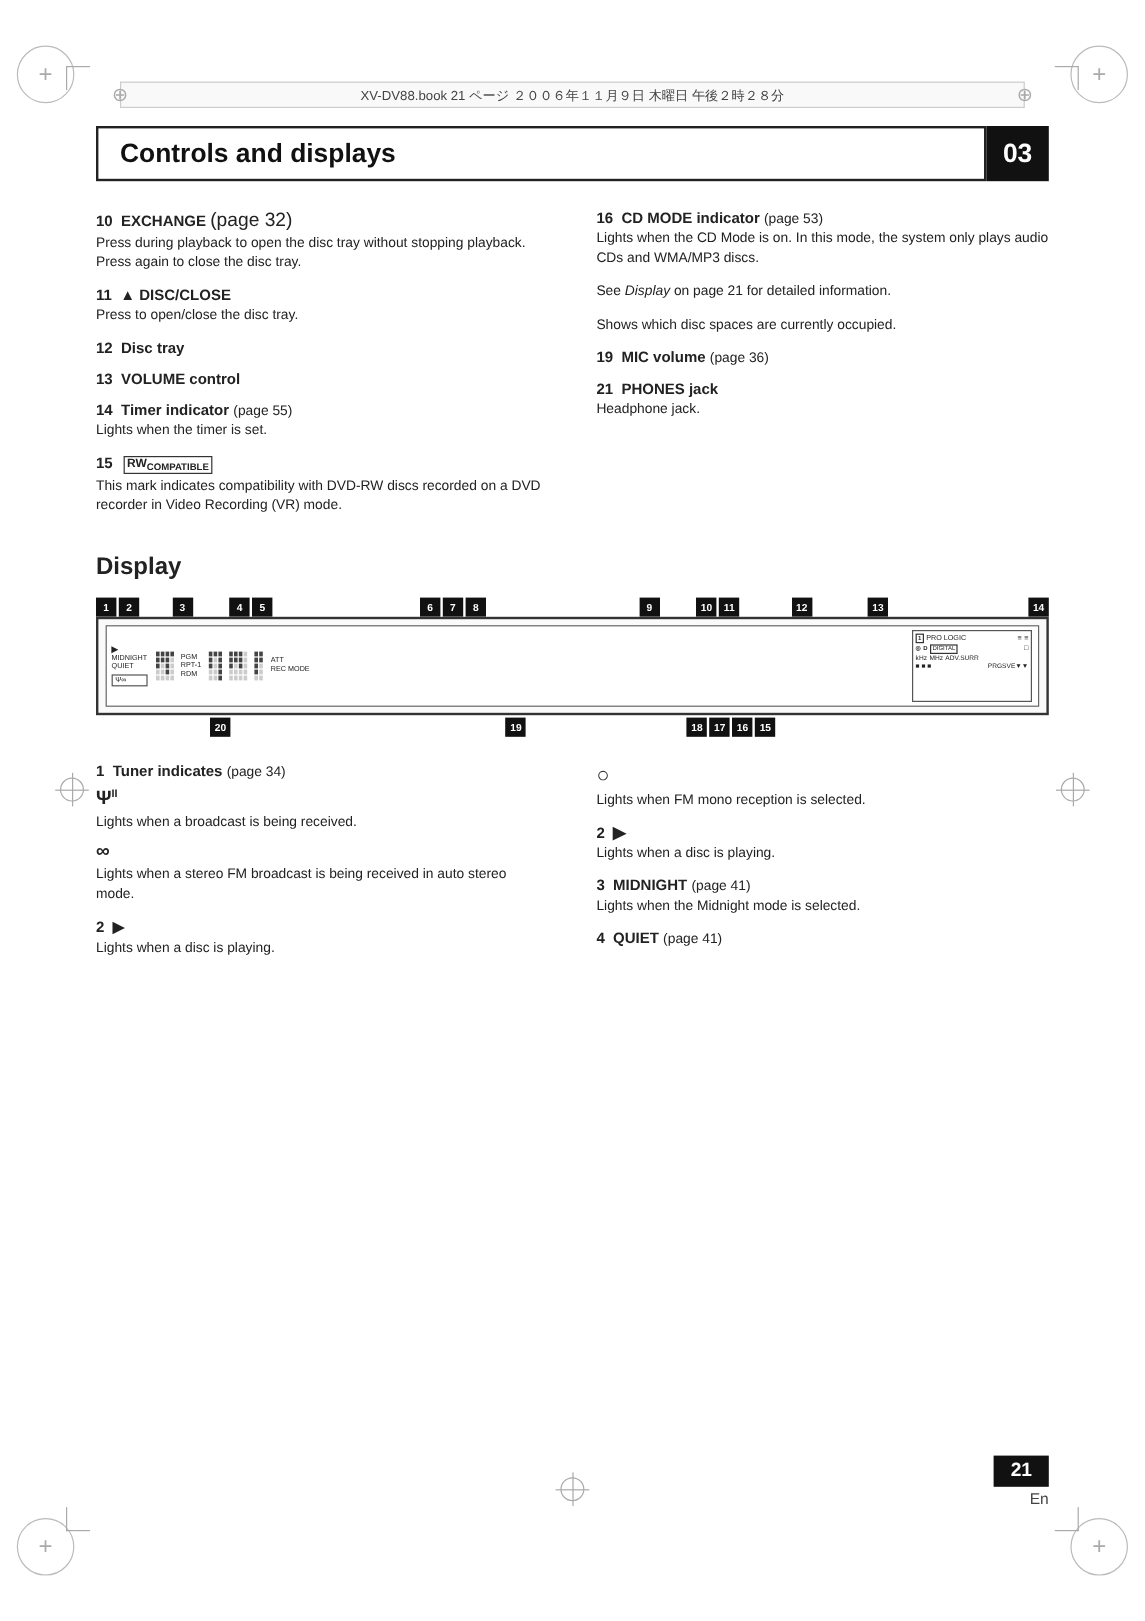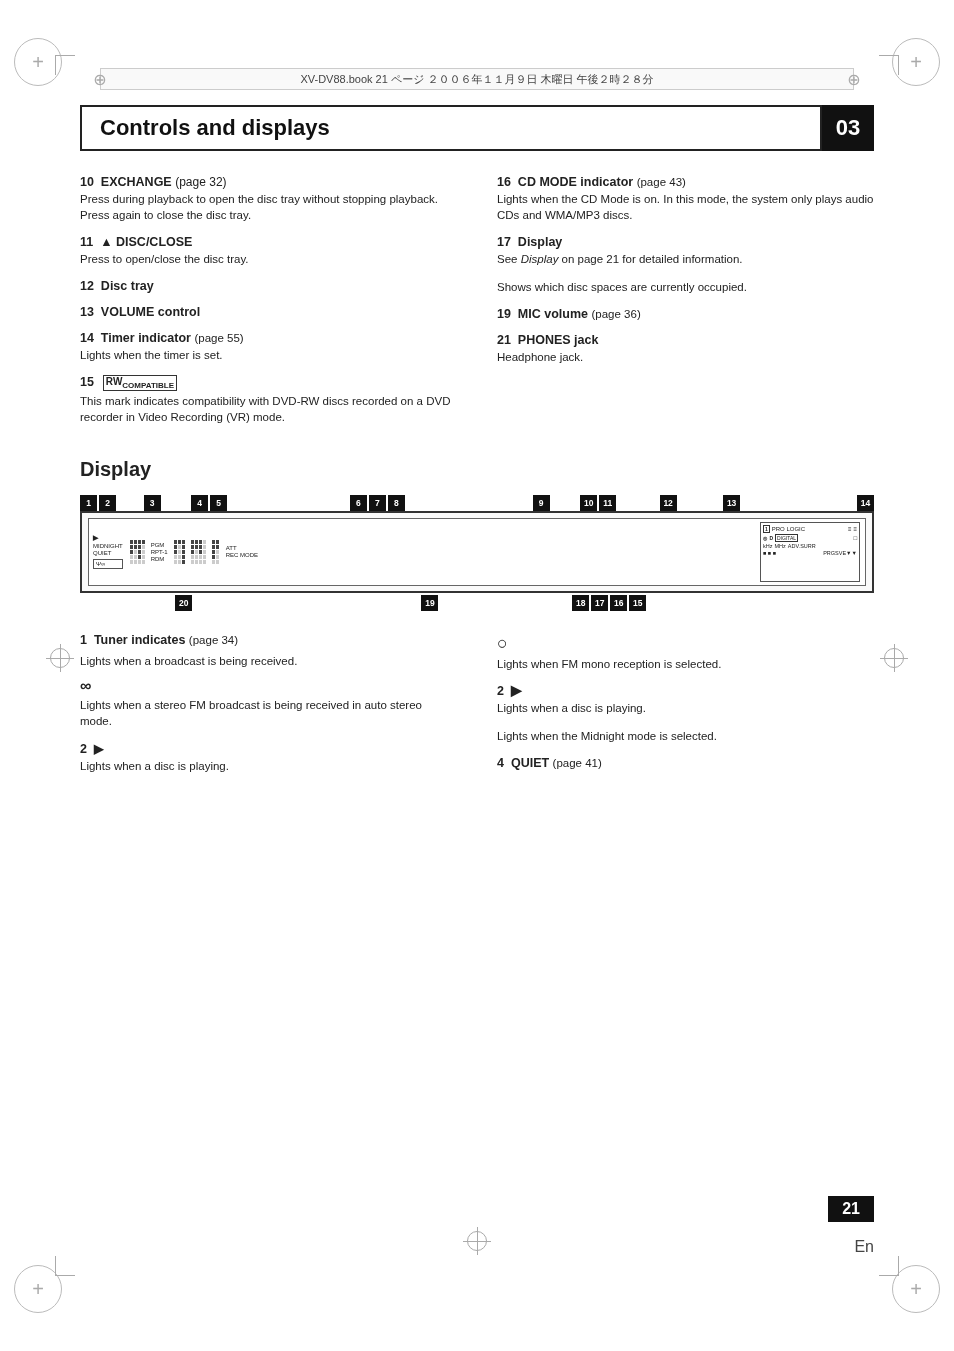--- a/index.html
+++ b/index.html
@@ -179,23 +179,23 @@
 
     .page-number-badge {
       background: #111;
       color: #fff;
       font-size: 16px;
       font-weight: bold;
       padding: 4px 14px;
     }
 
     .page-en {
-      font-size: 16px;
+      font-size: 13px;
       color: #444;
-      margin-top: 16px;
+      margin-top: 2px;
       text-align: left;
     }
 
     .page-num-group {
       display: flex;
       flex-direction: column;
       align-items: flex-end;
     }
 
     
@@ -348,21 +348,21 @@
 <div class="content-area">
 
   <div class="two-col">
 
     <div class="col-left">
 
       <div class="item-block">
         <div class="item-title">
           <span>10</span>&nbsp;
           <span>EXCHANGE</span>
-          <span style="font-weight:normal;font-size:12px;">(page 32)</span>
+          <span style="font-weight:normal;font-size:16px;">(page 32)</span>
         </div>
         <div class="item-body">Press during playback to open the disc tray without stopping playback. Press again to close the disc tray.</div>
       </div>
 
       <div class="item-block">
         <div class="item-title">
           <span>11</span>&nbsp;
           <span>▲ DISC/CLOSE</span>
         </div>
         <div class="item-body">Press to open/close the disc tray.</div>
@@ -400,30 +400,26 @@
       </div>
 
     </div>
 
     <div class="col-right">
 
       <div class="item-block">
         <div class="item-title">
           <span>16</span>&nbsp;
           <span>CD MODE indicator</span>
-          <span style="font-weight:normal;font-size:11.5px;">(page 43)</span>
+          <span style="font-weight:normal;font-size:11.5px;">(page 53)</span>
         </div>
         <div class="item-body">Lights when the CD Mode is on. In this mode, the system only plays audio CDs and WMA/MP3 discs.</div>
       </div>
 
       <div class="item-block">
-        <div class="item-title">
-          <span>17</span>&nbsp;
-          <span>Display</span>
-        </div>
         <div class="item-body">See <em>Display</em> on page 21 for detailed information.</div>
       </div>
 
       <div class="item-block">
         <div class="item-body">Shows which disc spaces are currently occupied.</div>
       </div>
 
       <div class="item-block">
         <div class="item-title">
           <span>19</span>&nbsp;
@@ -668,20 +664,21 @@
       <div class="col-left">
 
         <div class="item-block">
           <div class="item-title">
             <span>1</span>&nbsp;
             <span>Tuner indicates</span>
             <span style="font-weight:normal;font-size:11.5px;">(page 34)</span>
           </div>
 
           <div class="sub-item" style="margin-top:6px;">
+            <div class="sub-item-symbol" style="font-size:16px;">Ψ<sup style="font-size:9px;">II</sup></div>
             <div class="sub-item-body">Lights when a broadcast is being received.</div>
           </div>
 
           <div class="sub-item" style="margin-top:8px;">
             <div class="sub-item-symbol" style="font-size:16px;">∞</div>
             <div class="sub-item-body">Lights when a stereo FM broadcast is being received in auto stereo mode.</div>
           </div>
         </div>
 
         <div class="item-block" style="margin-top:10px;">
@@ -703,20 +700,25 @@
 
         <div class="item-block">
           <div class="item-title">
             <span>2</span>&nbsp;
             <span style="font-weight:bold; font-size:14px;">▶</span>
           </div>
           <div class="item-body">Lights when a disc is playing.</div>
         </div>
 
         <div class="item-block" style="margin-top:10px;">
+          <div class="item-title">
+            <span>3</span>&nbsp;
+            <span>MIDNIGHT</span>
+            <span style="font-weight:normal;font-size:11.5px;">(page 41)</span>
+          </div>
           <div class="item-body">Lights when the Midnight mode is selected.</div>
         </div>
 
         <div class="item-block" style="margin-top:8px;">
           <div class="item-title">
             <span>4</span>&nbsp;
             <span>QUIET</span>
             <span style="font-weight:normal;font-size:11.5px;">(page 41)</span>
           </div>
         </div>

